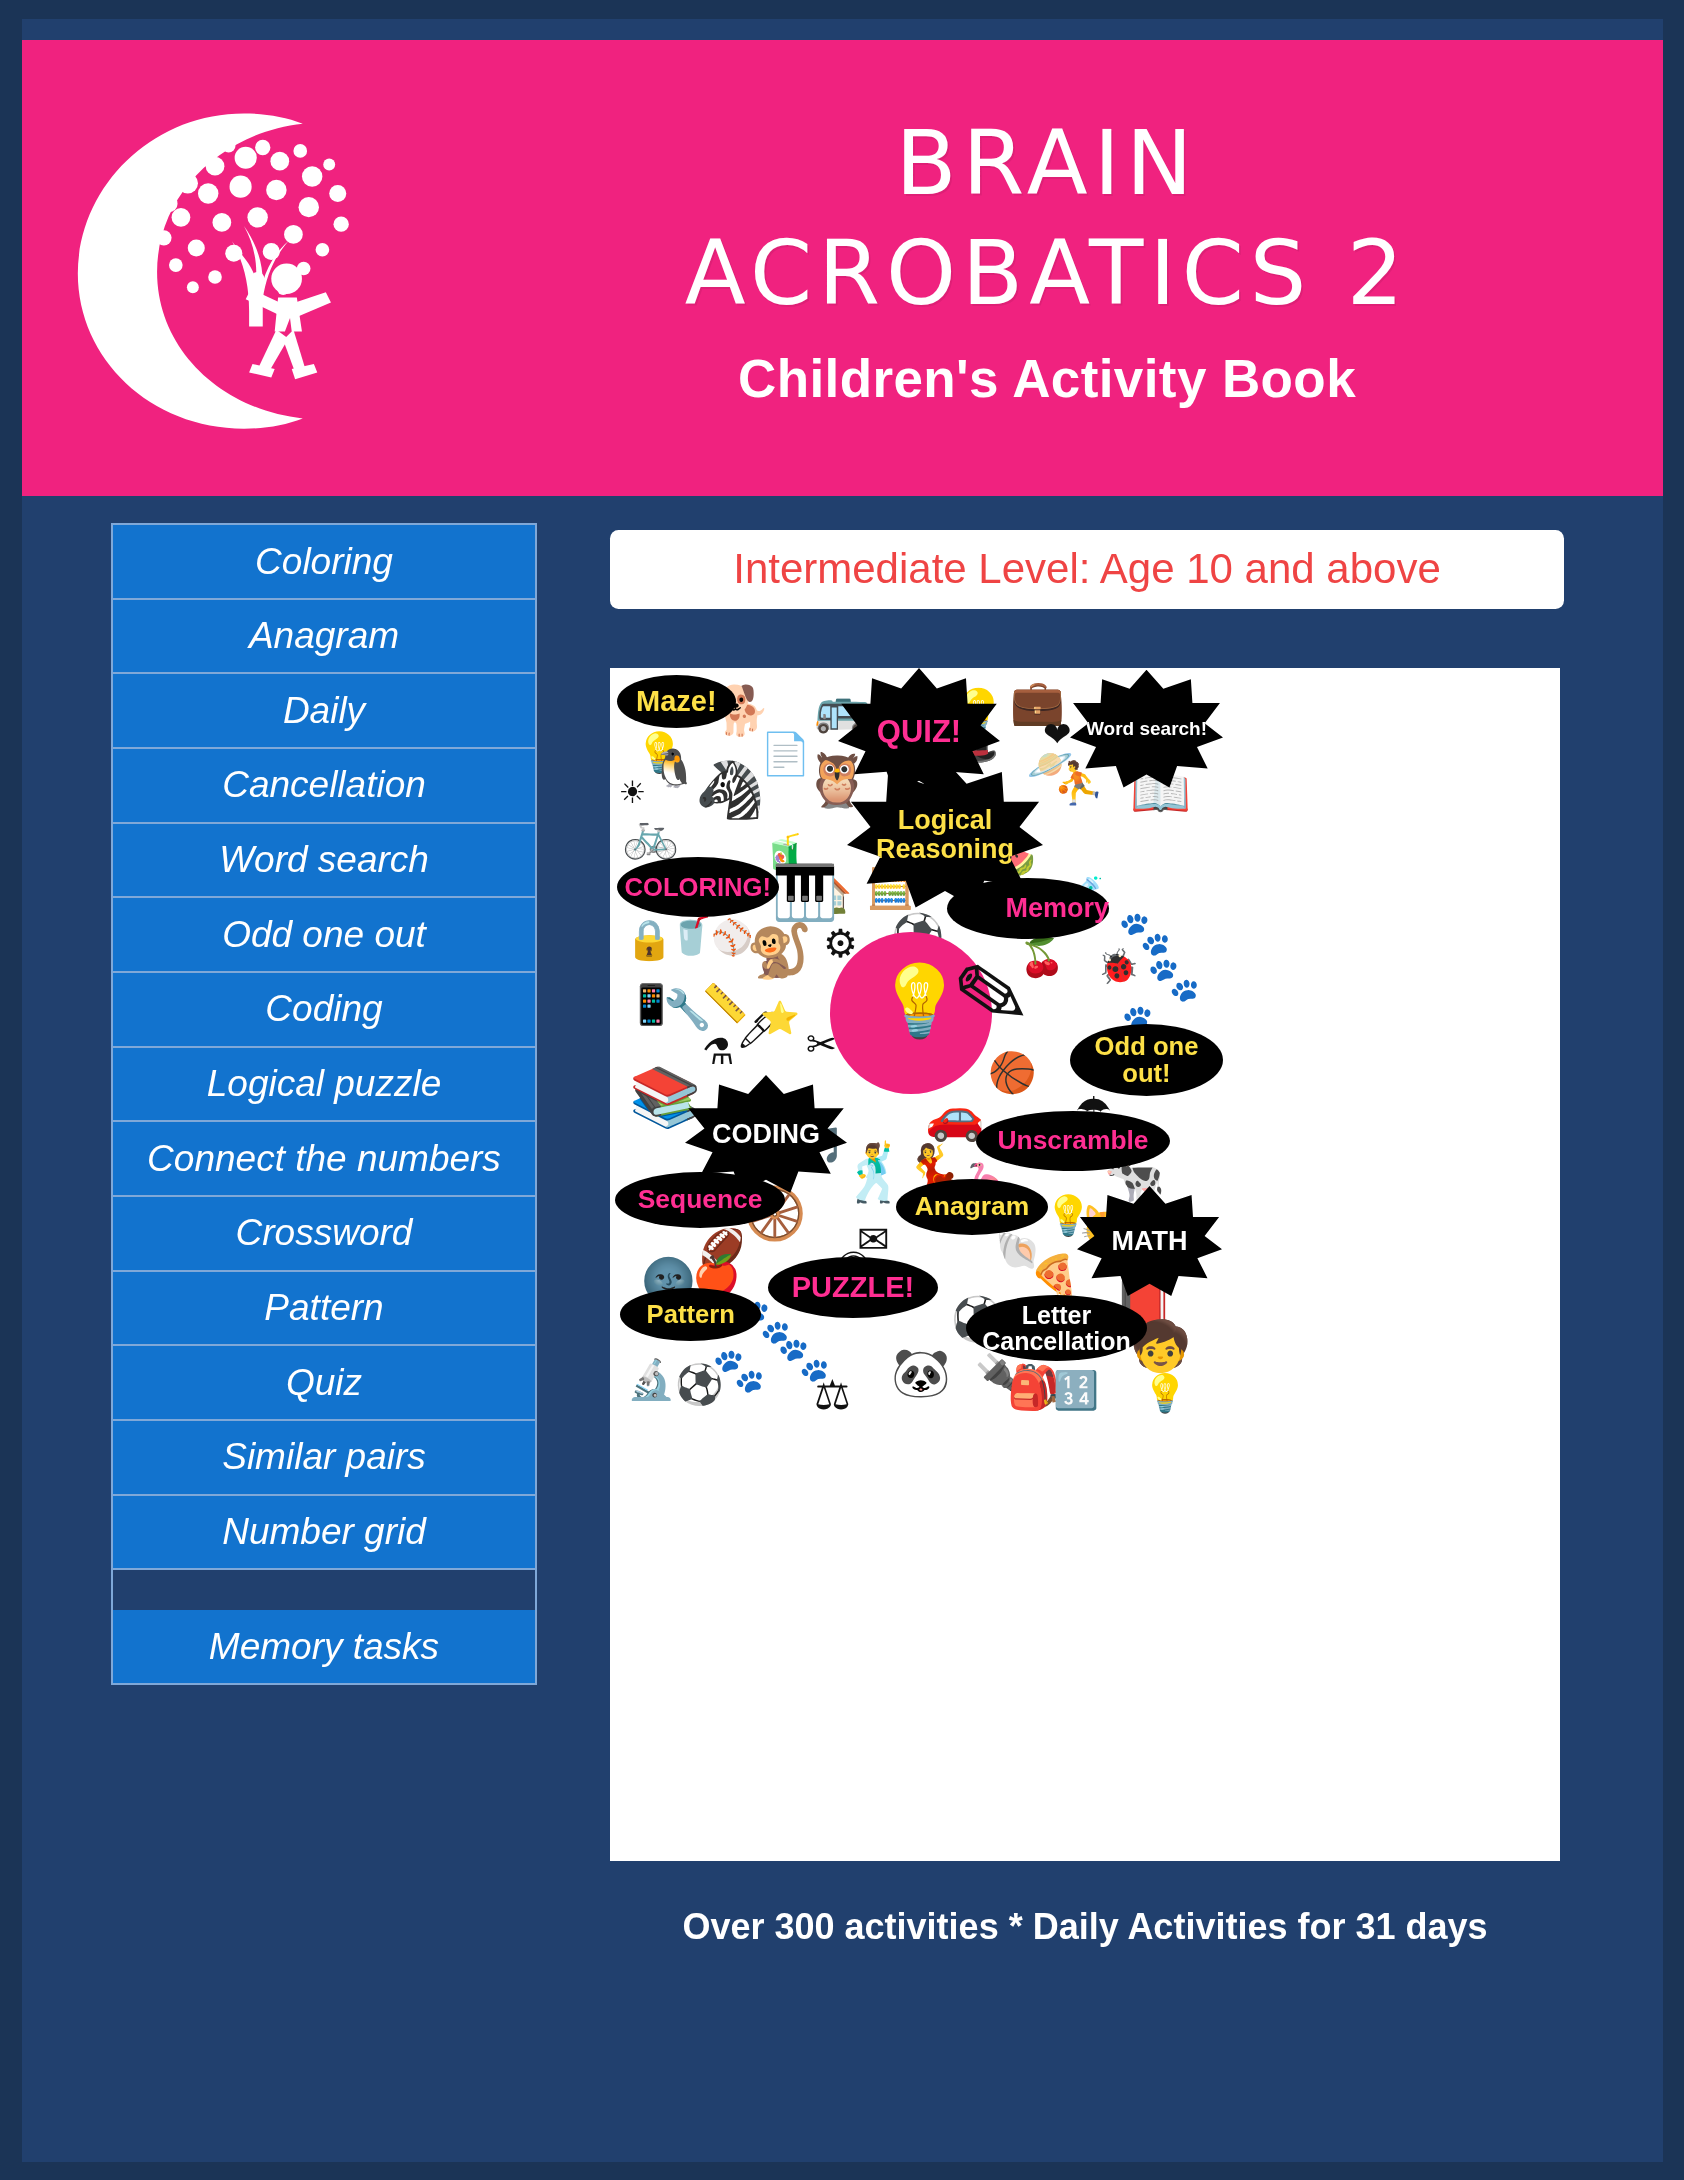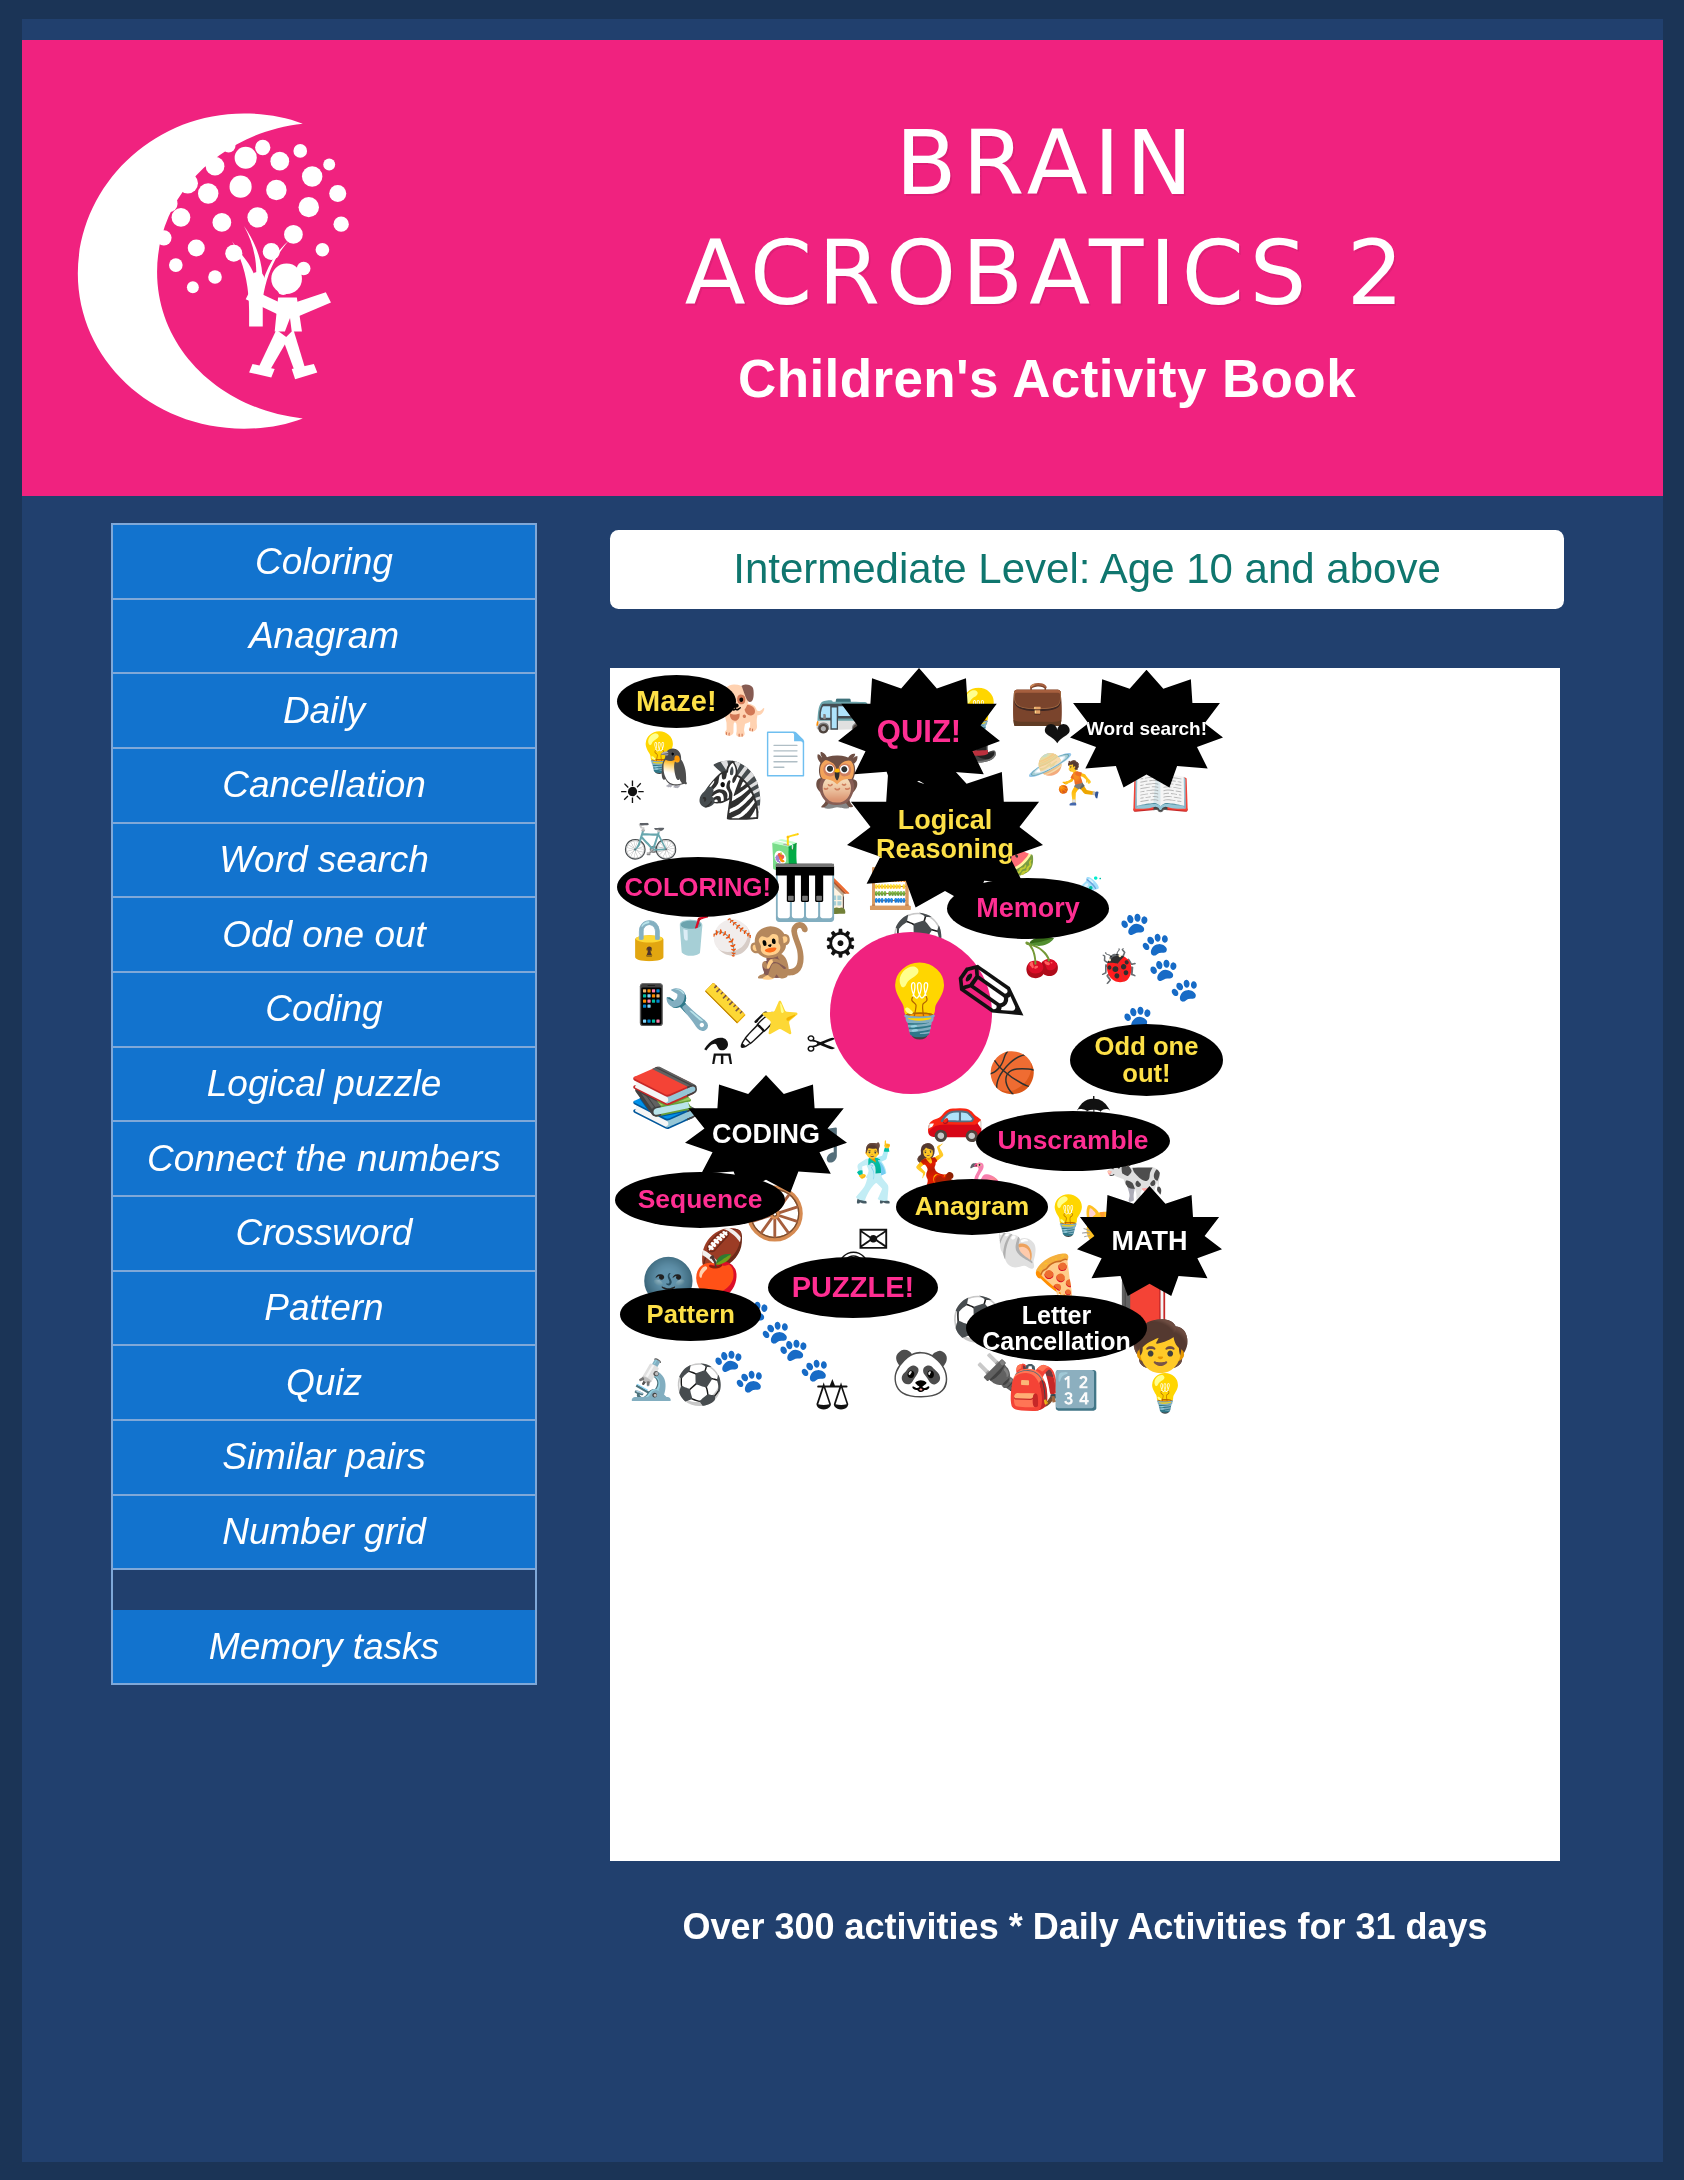--- a/index.html
+++ b/index.html
@@ -96,21 +96,21 @@
     left: 588px;
     top: 511px;
     width: 954px;
     background: #ffffff;
     border-radius: 8.5px;
     text-align: center;
     padding: 15.3px 8.5px;
     box-sizing: border-box;
   }
   .level-banner span {
-    color: #0f766e;
+    color: #ef4444;
     font-size: 42px;
   }
 
   
   .collage {
     position: absolute;
     left: 588px;
     top: 649px;
     width: 950px;
     height: 1193px;
@@ -389,21 +389,21 @@
       </div>
 
       <div class="burst starburst" style="left:237px; top:92px; width:196px; height:149px; font-size:27px;">
         <span class="lbl-blue">Logical Reasoning</span>
       </div>
 
       <div class="burst cloud" style="left:6.8px;   top:189px; width:162px; height:60px; font-size:25.6px;">
         <span class="lbl-pink">COLORING!</span>
       </div>
 
-      <div class="burst cloud" style="left:337px; top:210px; width:162px; height:61px; font-size:27px;">
+      <div class="burst cloud" style="left:337px; top:210px; width:162px; height:61px; font-size:27px;justify-content:flex-end;">
         <span class="lbl-pink">Memory</span>
       </div>
 
       <div class="burst cloud" style="left:460px; top:356px; width:153px; height:72px; font-size:25.6px;">
         <span class="lbl-blue">Odd one out!</span>
       </div>
 
       <div class="burst starburst" style="left:75px;  top:407px; width:162px; height:119px; font-size:27px;">
         <span class="lbl-white">CODING</span>
       </div>

